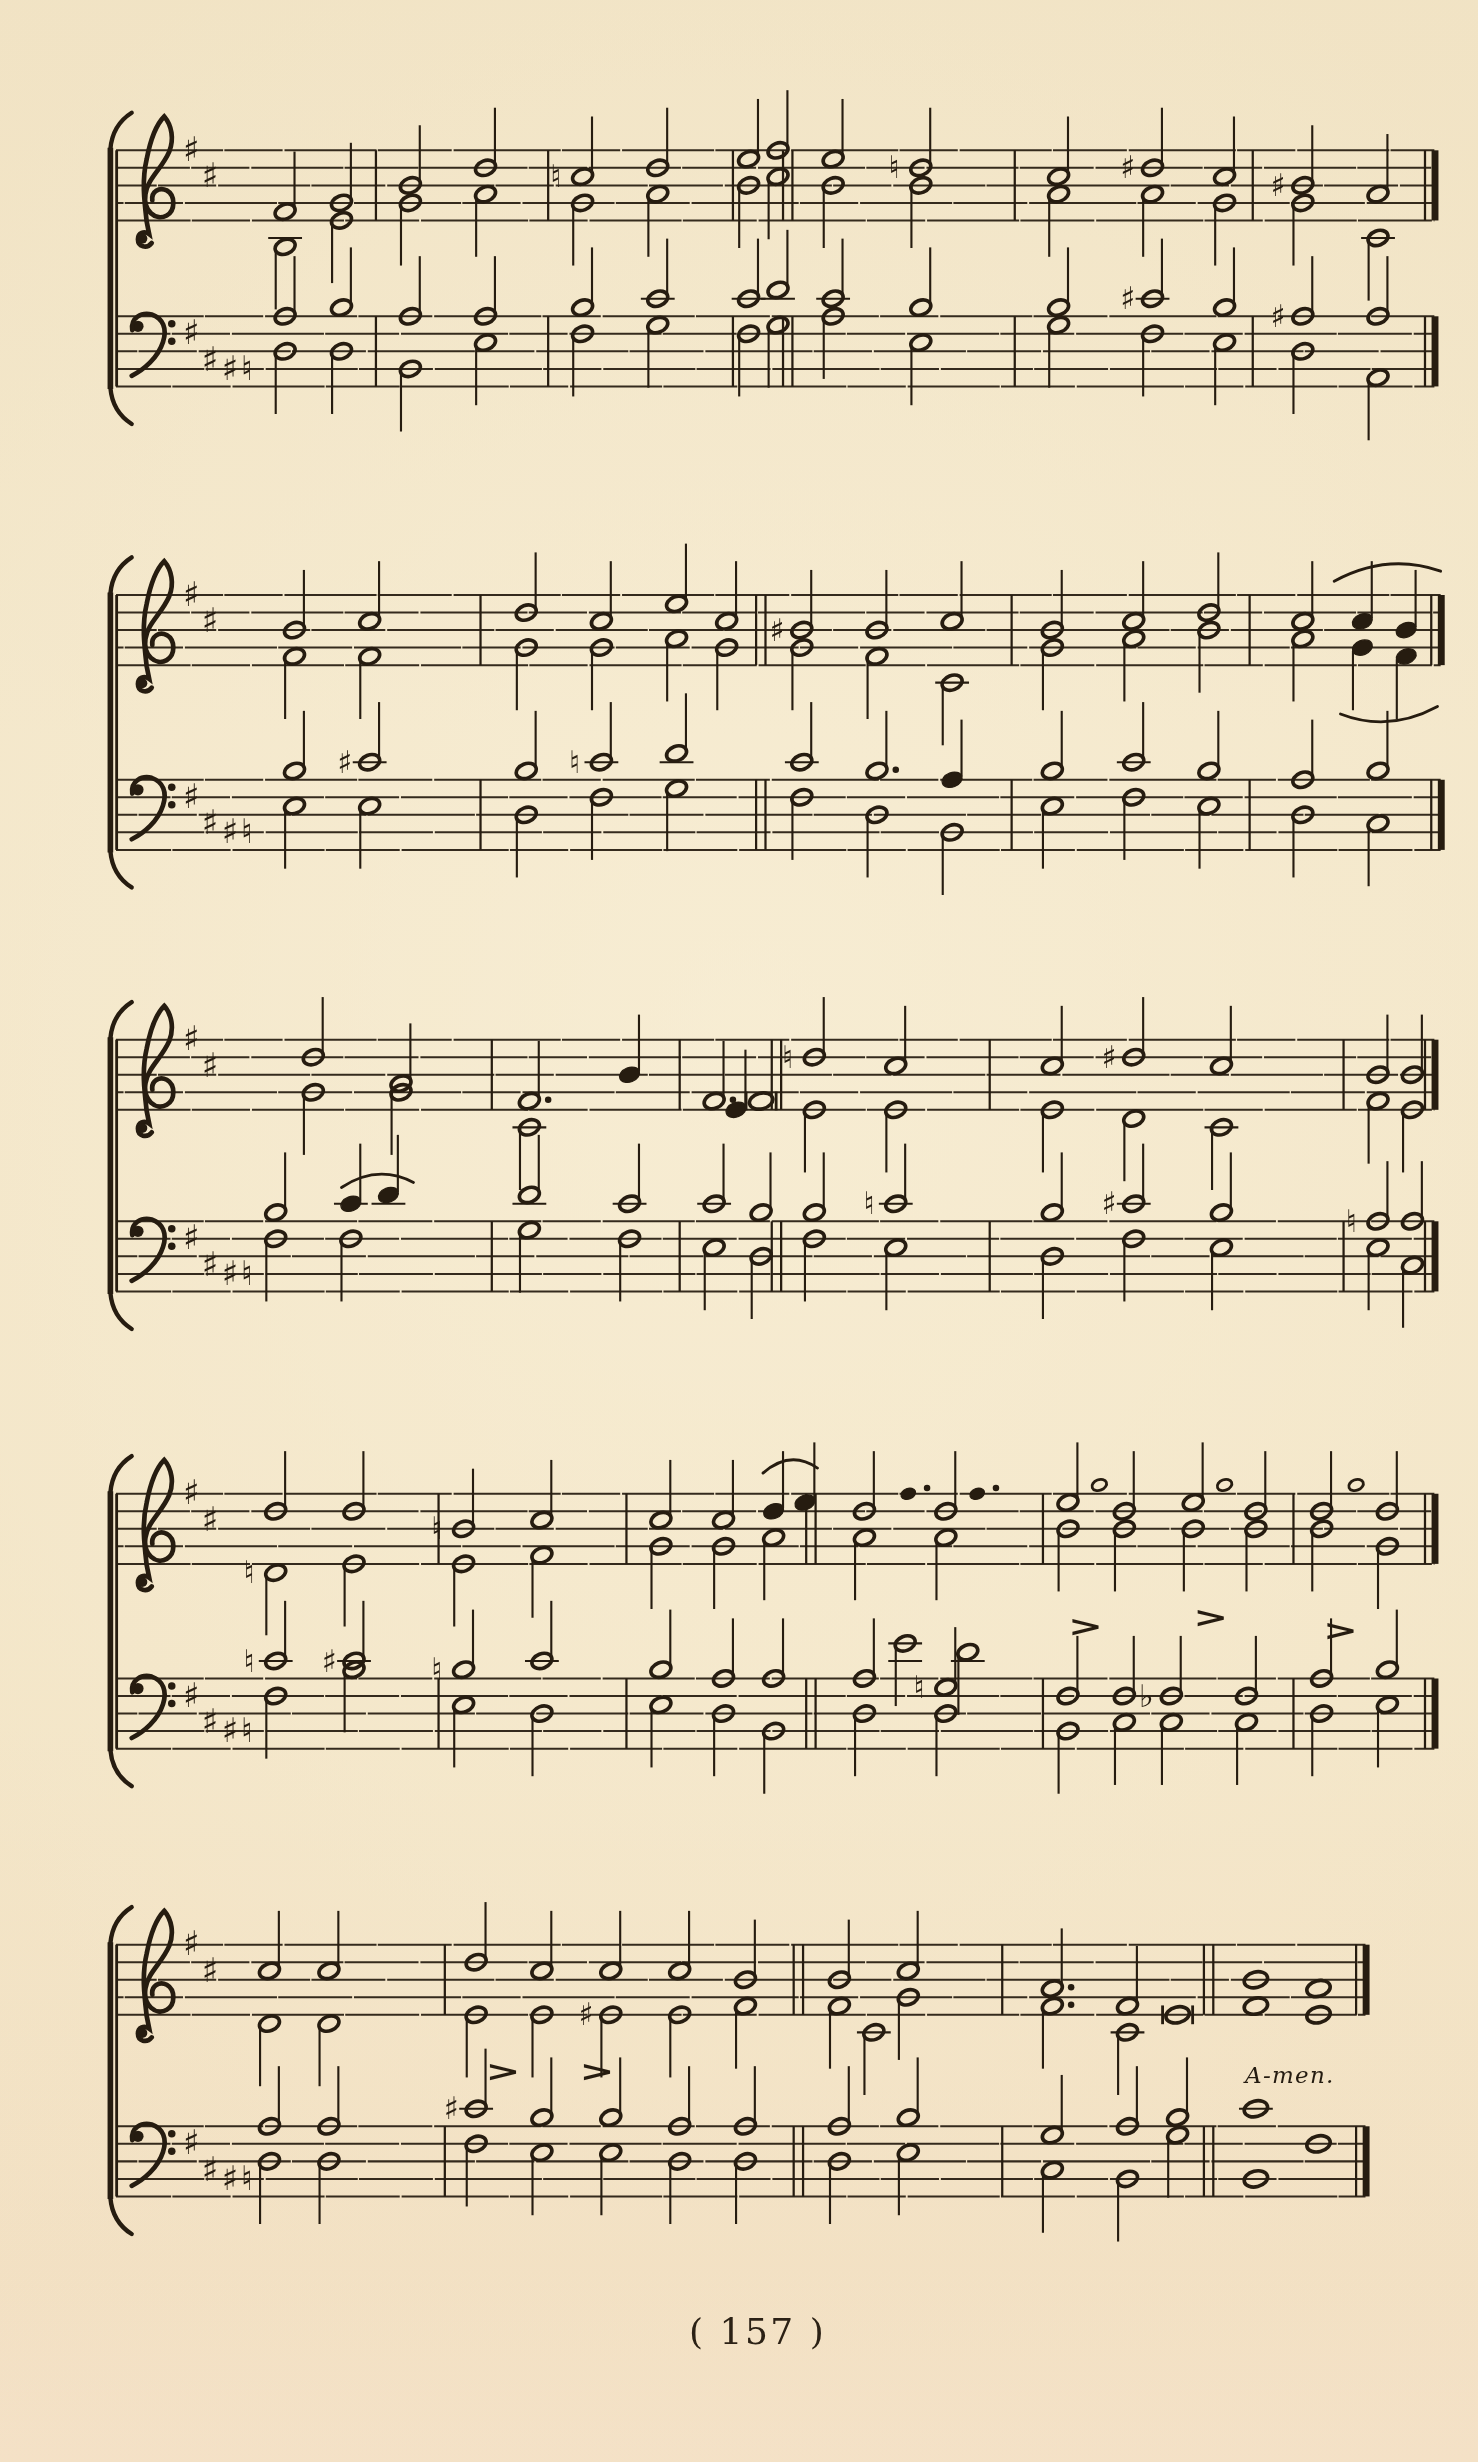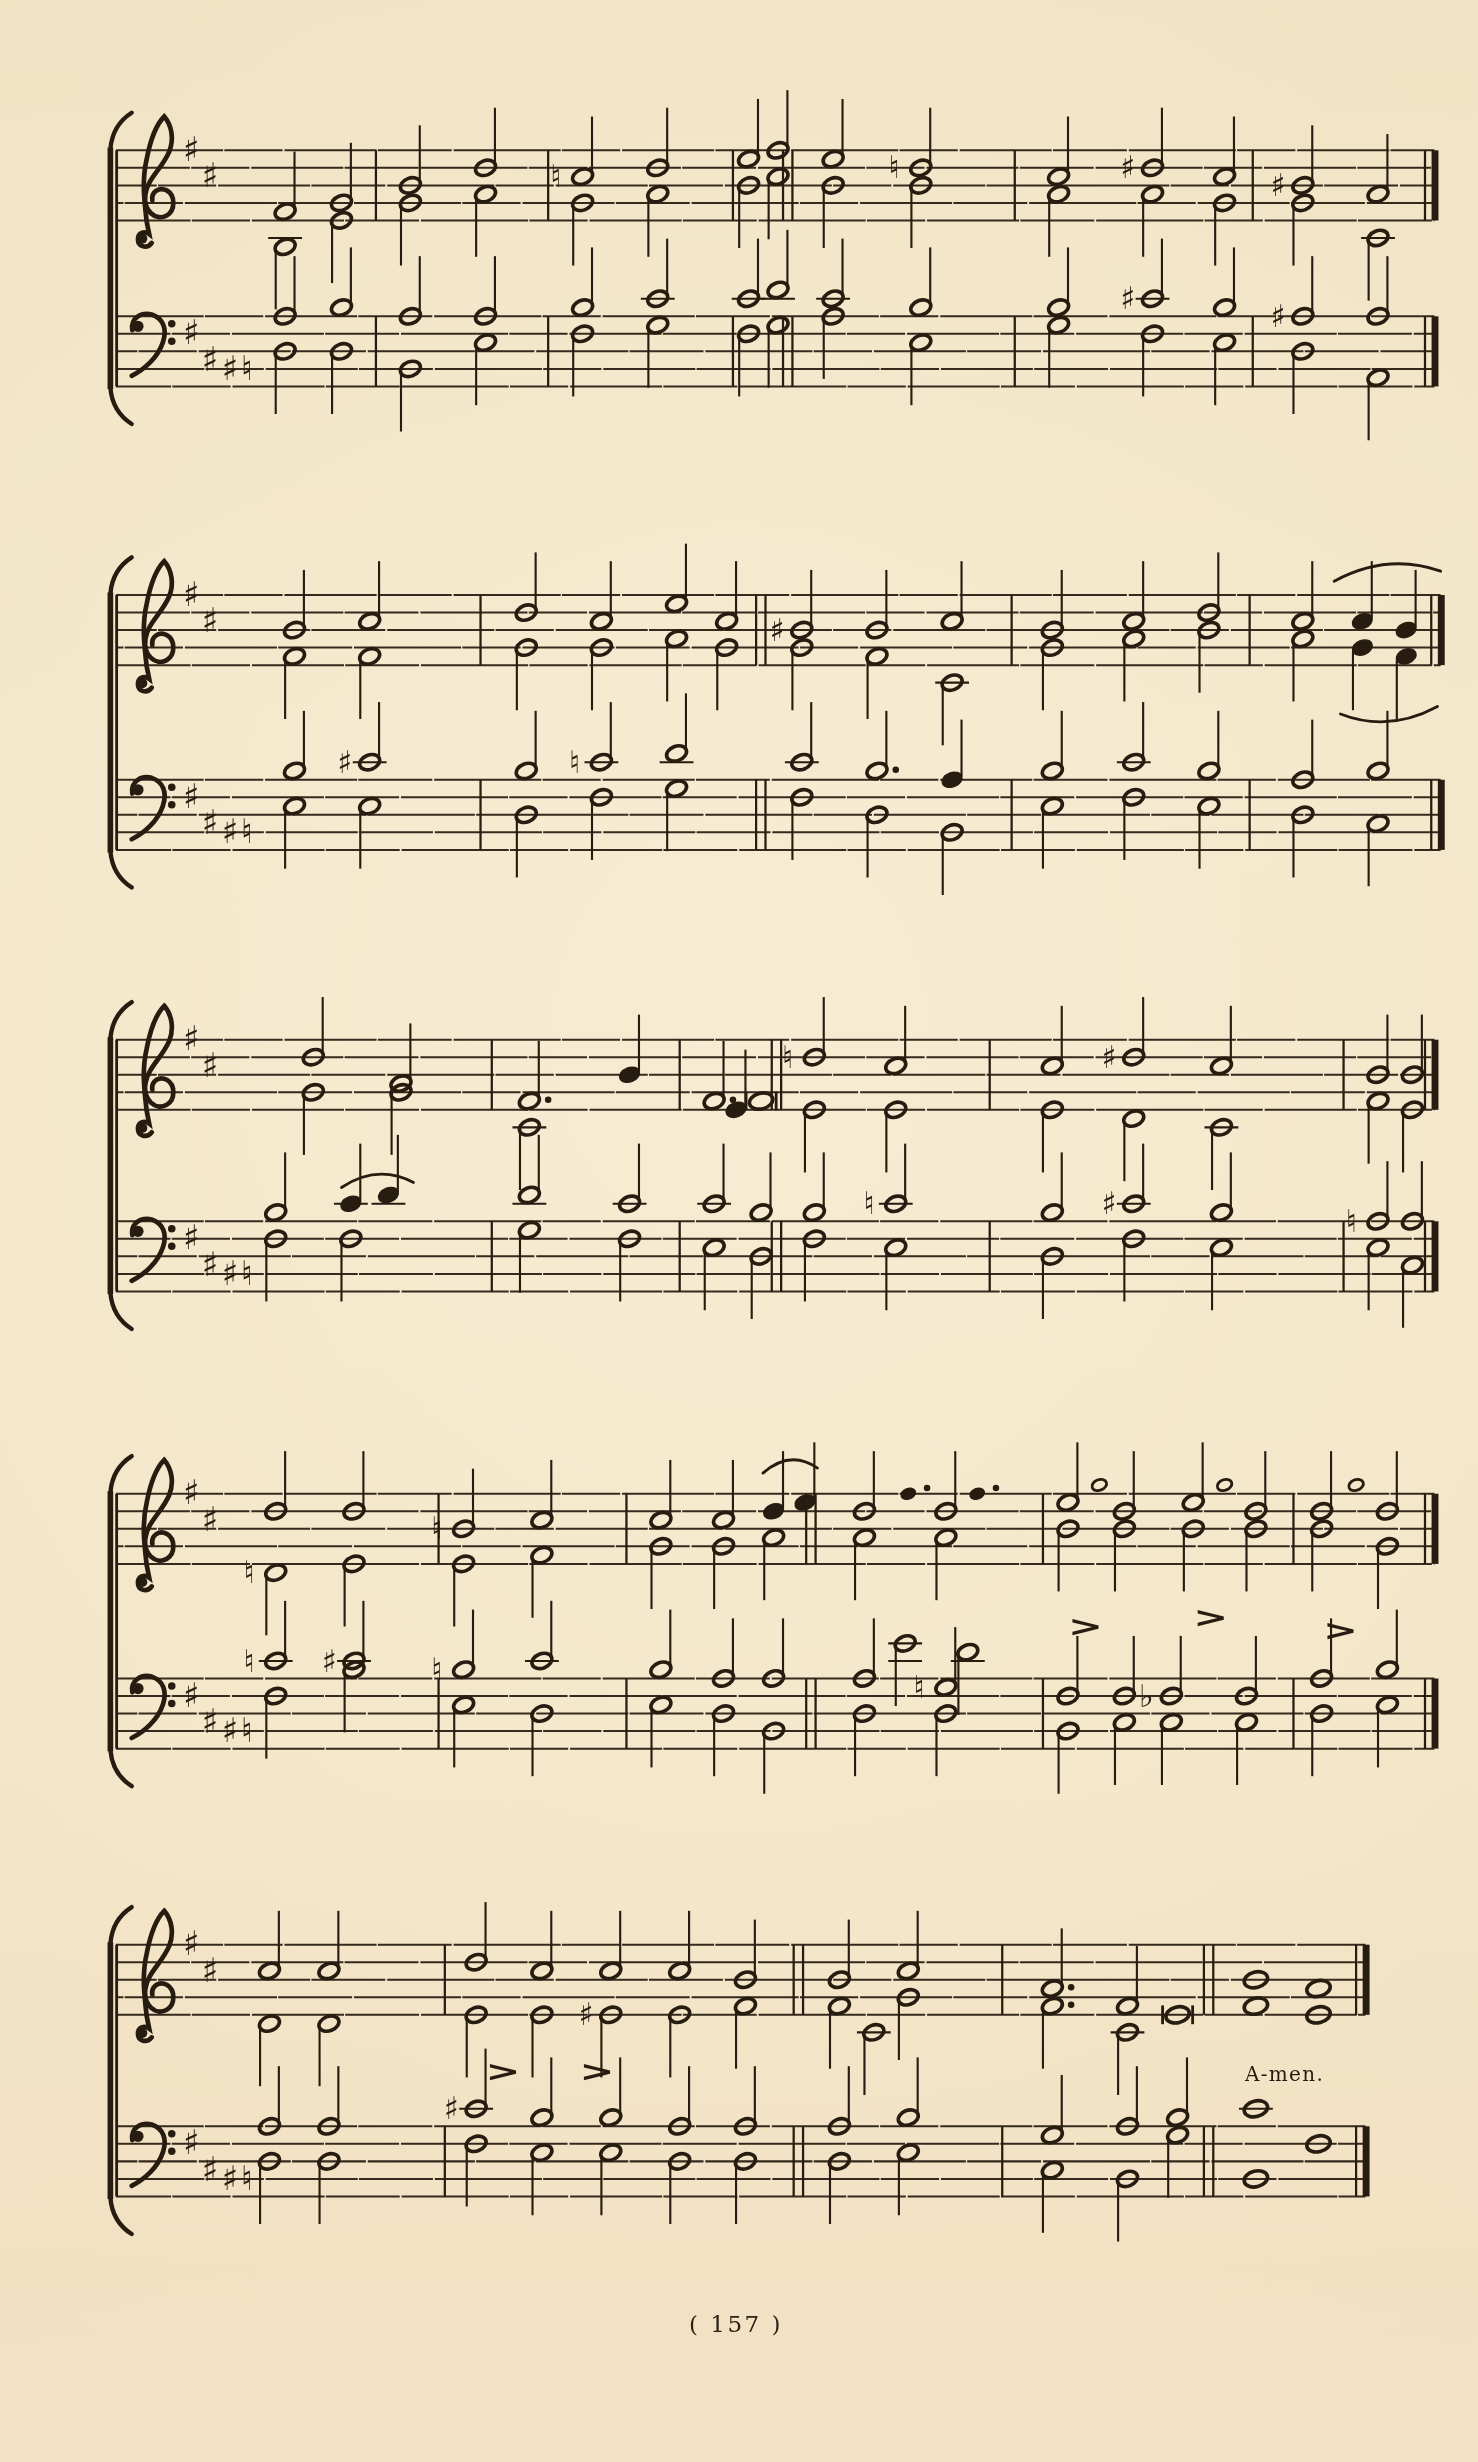--- a/index.html
+++ b/index.html
@@ -12,28 +12,29 @@
   .page{
     position:relative;width:1479px;height:2462px;
     background:
       radial-gradient(ellipse 130% 90% at 50% 42%, rgba(250,242,219,.55) 0%, rgba(244,231,201,.25) 55%, rgba(0,0,0,0) 100%),
       linear-gradient(180deg,#f0e2c3 0%,#f3e6c9 30%,#f3e5c7 70%,#f2dfc2 92%,#f4e0c6 100%);
   }
   svg.notation{position:absolute;left:0;top:0;}
   .lyric{
     position:absolute;
     color:#241b10;
-    font-size:20px;
+    font-size:23px;
     letter-spacing:1.3px;
     white-space:nowrap;
+    font-style:italic;
   }
   .pageno{
     position:absolute;
     color:#2b2115;
-    font-size:23px;
+    font-size:36px;
     letter-spacing:2.5px;
     white-space:nowrap;
   }
 </style>
 </head>
 <body>
 
 <div class="page">
   <svg class="notation" width="1479" height="2462" viewBox="0 0 2361 3931" xmlns="http://www.w3.org/2000/svg">
       <line x1="185" y1="240" x2="2290" y2="240" stroke="#261c10" stroke-width="3.2" stroke-dasharray="171 2 93 3 147 2 118 3" stroke-dashoffset="0" opacity="0.93"></line>

